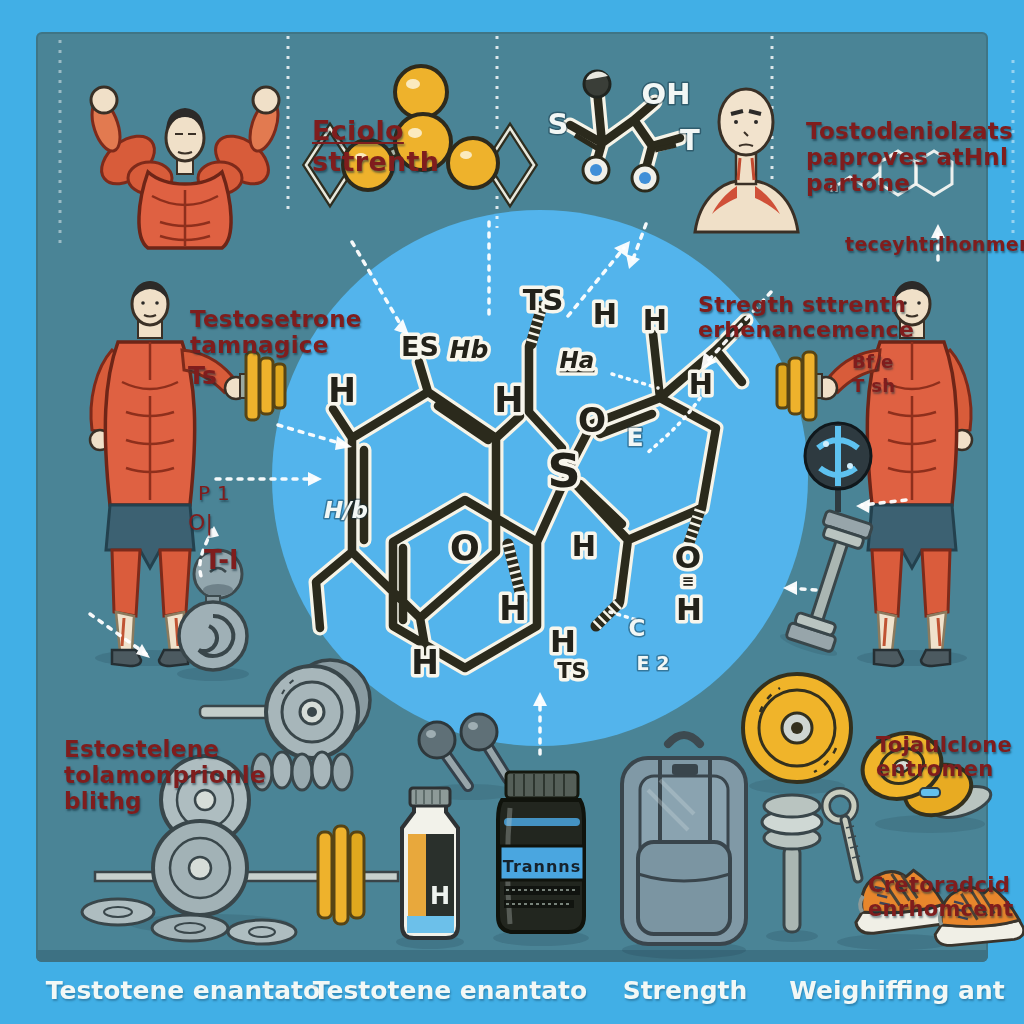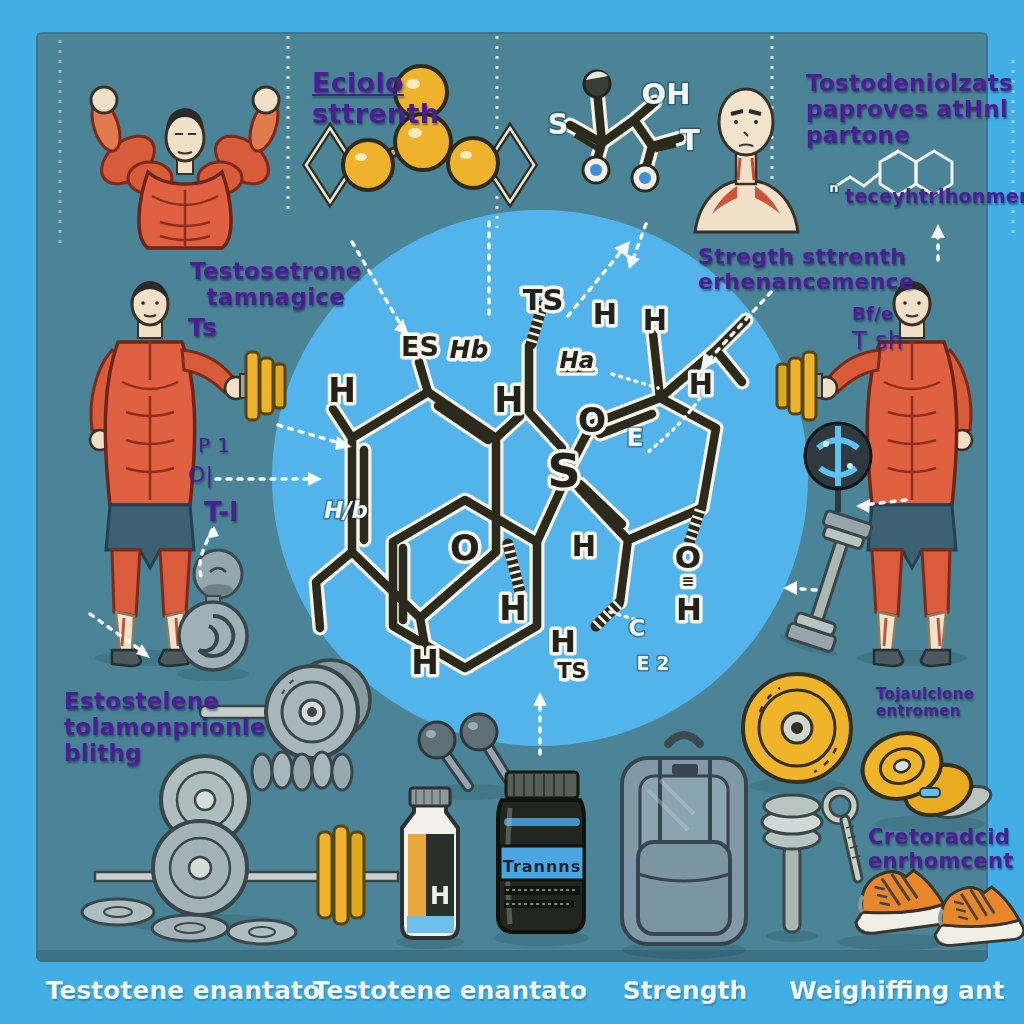--- a/index.html
+++ b/index.html
@@ -3,22 +3,22 @@
 <meta charset="utf-8">
 <style>
   html,body{margin:0;padding:0;background:#222;}
   .canvas{position:relative;width:1024px;height:1024px;overflow:hidden;
     background:#41afe6;font-family:"DejaVu Sans",sans-serif;}
   .panel{position:absolute;left:36px;top:32px;width:952px;height:930px;
     background:#4a8496;border-radius:6px;box-shadow:inset 0 0 0 2px rgba(30,70,85,.25);}
   .panel-edge{position:absolute;left:36px;top:950px;width:952px;height:12px;
     background:#3d7183;border-radius:0 0 6px 6px;}
   svg.art{position:absolute;left:0;top:0;width:1024px;height:1024px;}
-  .lbl{position:absolute;color:#4c1d95;font-weight:bold;line-height:1.14;
-    text-shadow:1px 2px 2px rgba(15,45,60,.55);letter-spacing:.3px;white-space:nowrap;}
+  .lbl{position:absolute;color:#7f1d1d;font-weight:bold;line-height:1.14;
+    text-shadow:1px 2px 2px rgba(15,45,60,.55);letter-spacing:.3px;white-space:nowrap;margin-top:48px;}
   .lbl .u{text-decoration:underline;}
   .foot{position:absolute;transform:translateX(-50%);color:#f2f8f6;font-weight:bold;
     font-size:25px;text-shadow:1px 2px 2px rgba(20,70,100,.4);white-space:nowrap;}
   
   .bondH{fill:none;stroke:#f6f4e8;stroke-width:15;stroke-linejoin:round;stroke-linecap:round}
   .bond{fill:none;stroke:#2b2a1c;stroke-width:8.5;stroke-linejoin:round;stroke-linecap:round}
   .spD{fill:none;stroke:#2b2a1c;stroke-width:11;stroke-linecap:round}
   .spS{fill:none;stroke:#f6f4e8;stroke-width:11;stroke-dasharray:2.5 4.5}
   .dots{fill:none;stroke:#fff;stroke-width:3.5;stroke-dasharray:2 6;stroke-linecap:round;opacity:.95}
   .dash{fill:none;stroke:#fff;stroke-width:3.5;stroke-dasharray:4 7;stroke-linecap:round;opacity:.95}
@@ -419,45 +419,45 @@
     <span>sttrenth</span>
   </div>
 
   <div class="lbl" style="left:806px;top:70px;font-size:23px;">
     <span>Tostodeniolzats</span><br>
     <span>paproves atHnl</span><br>
     <span>partone</span>
   </div>
   <div class="lbl" style="left:845px;top:186px;font-size:19px;">teceyhtrlhonment</div>
 
-  <div class="lbl" style="left:190px;top:258px;font-size:23px;text-align:center;">
+  <div class="lbl" style="left:190px;top:258px;font-size:23px;">
     <span>Testosetrone</span><br>
     <span>tamnagice</span>
   </div>
   <div class="lbl" style="left:188px;top:314px;font-size:25px;">Ts</div>
 
   <div class="lbl" style="left:698px;top:244px;font-size:22px;">
     <span>Stregth sttrenth</span><br>
     <span>erhenancemence</span>
   </div>
 
   <div class="lbl" style="left:198px;top:434px;font-size:20px;font-weight:normal;">P 1</div>
   <div class="lbl" style="left:188px;top:462px;font-size:22px;font-weight:normal;">O|</div>
   <div class="lbl u" style="left:204px;top:498px;font-size:26px;">T-l</div>
 
   <div class="lbl" style="left:852px;top:304px;font-size:18px;font-weight:bold;">Bf/e</div>
-  <div class="lbl" style="left:852px;top:328px;font-size:24px;font-weight:normal;">T sh</div>
+  <div class="lbl" style="left:852px;top:328px;font-size:18px;font-weight:bold;">T sh</div>
 
   <div class="lbl" style="left:64px;top:688px;font-size:23px;">
     <span>Estostelene</span><br>
     <span>tolamonprionle</span><br>
     <span>blithg</span>
   </div>
 
-  <div class="lbl" style="left:876px;top:686px;font-size:15px;">
+  <div class="lbl" style="left:876px;top:686px;font-size:21px;">
     <span>Tojaulclone</span><br>
     <span>entromen</span>
   </div>
   <div class="lbl" style="left:868px;top:826px;font-size:21px;">
     <span>Cretoradcid</span><br>
     <span>enrhomcent</span>
   </div>
 
   <div class="foot" style="left:183px;top:976px;">Testotene enantato</div>
   <div class="foot" style="left:450px;top:976px;">Testotene enantato</div>

